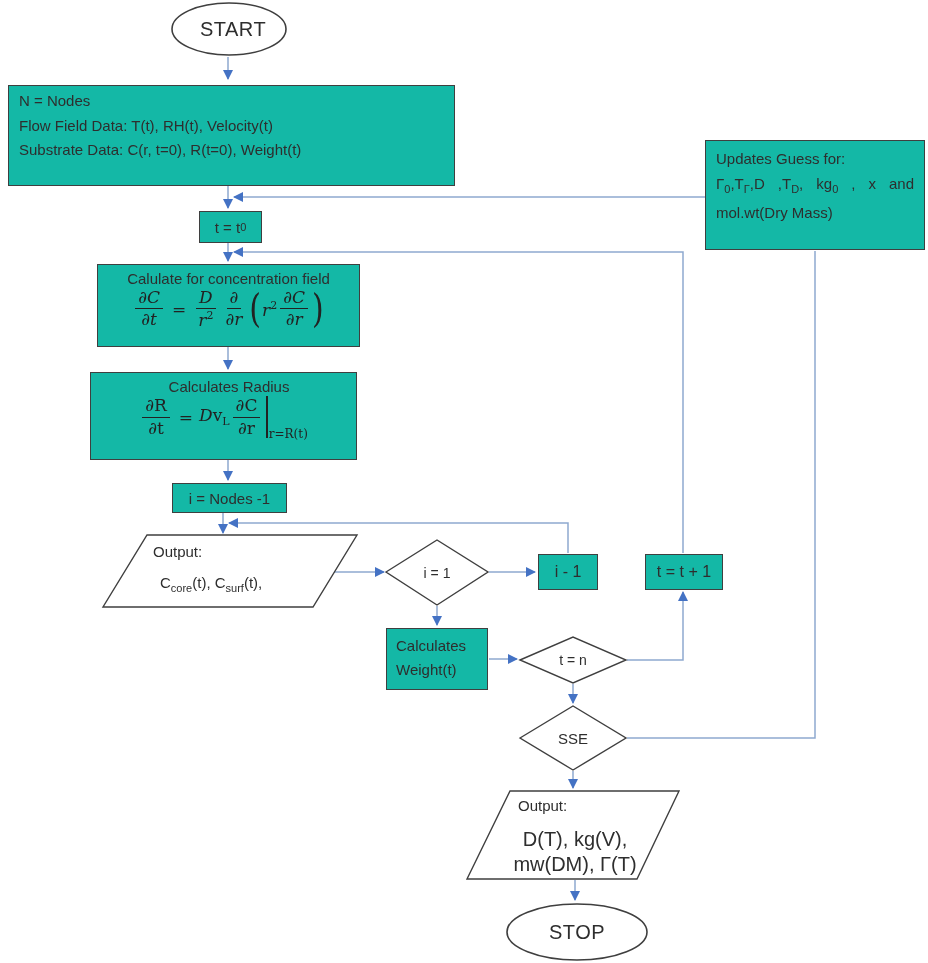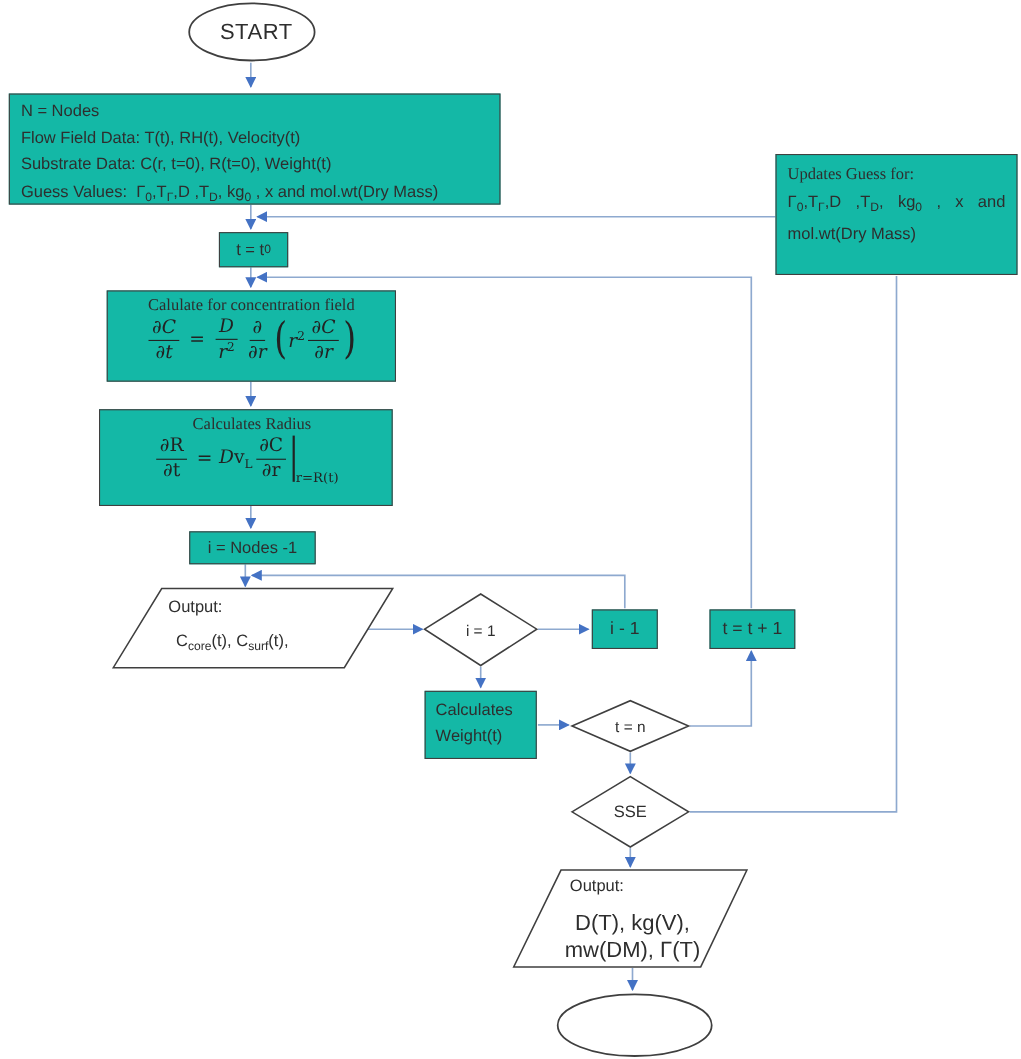--- a/index.html
+++ b/index.html
@@ -20,21 +20,21 @@
   }
   .center{display:flex;align-items:center;justify-content:center;text-align:center;}
   .txt{position:absolute;color:var(--text);}
   .big{font-size:20px;letter-spacing:0.5px;}
   .lbl{position:absolute;display:flex;align-items:center;justify-content:center;text-align:center;color:var(--text);}
   .inputs{padding:3px 10px;line-height:24.5px;}
   .updates{padding:6px 10px 4px;line-height:24px;}
   .updates .ttl{text-align:left;margin-bottom:1px;}
   .updates .bdy{text-align:justify;}
   .weight{padding:5px 9px;line-height:24px;}
-  .ttl{font-size:15px;font-family:Liberation Serif, serif;}
+  .ttl{font-size:15px;}
   .conc-ttl{margin:5px 6px 1px;text-align:center;}
   .rad-ttl{margin:5px 0 1px 11px;text-align:center;}
   sub{font-size:11px;}
   sup{font-size:11px;}
   
   .eqn{
     display:flex;align-items:center;justify-content:center;
     font-family:"DejaVu Serif",serif;font-size:17px;color:#222222;
   }
   .frac{display:inline-flex;flex-direction:column;align-items:center;margin:0 3px;}
@@ -79,26 +79,26 @@
     <ellipse class="shape" cx="229" cy="29" rx="57" ry="26" style="stroke-width:1.6"></ellipse>
     <ellipse class="shape" cx="577" cy="932" rx="70" ry="28" style="stroke-width:1.6"></ellipse>
     <polygon class="shape" points="386,572 437,540 488,572 437,605"></polygon>
     <polygon class="shape" points="520,660 573,637 626,660 573,683"></polygon>
     <polygon class="shape" points="520,738 573,706 626,738 573,770"></polygon>
     <polygon class="shape" points="147,535 357,535 313,607 103,607"></polygon>
     <polygon class="shape" points="510,791 679,791 637,879 467,879"></polygon>
   </svg>
 
   <div class="lbl big" style="left:176px;top:3px;width:114px;height:52px;">START</div>
+  <div class="lbl big" style="left:507px;top:904px;width:140px;height:56px;">STOP</div>
 
   <div class="box inputs" style="left:8px;top:85px;width:447px;height:101px;">
     <div>N = Nodes</div>
     <div>Flow Field Data: T(t), RH(t), Velocity(t)</div>
     <div>Substrate Data: C(r, t=0), R(t=0), Weight(t)</div>
-    <div>Guess Values:&nbsp; Γ<sub>0</sub>,T<sub>Γ</sub>,D ,T<sub>D</sub>, kg<sub>0</sub> , x and mol.wt(Dry Mass)</div>
   </div>
 
   <div class="box center" style="left:199px;top:211px;width:63px;height:32px;">t = t<sub>0</sub></div>
 
   <div class="box" style="left:97px;top:264px;width:263px;height:83px;">
     <div class="ttl conc-ttl">Calulate for concentration field</div>
     <div class="eqn">
         <span class="frac">
           <span class="nu"><i>∂C</i></span>
           <span class="de"><i>∂t</i></span>

